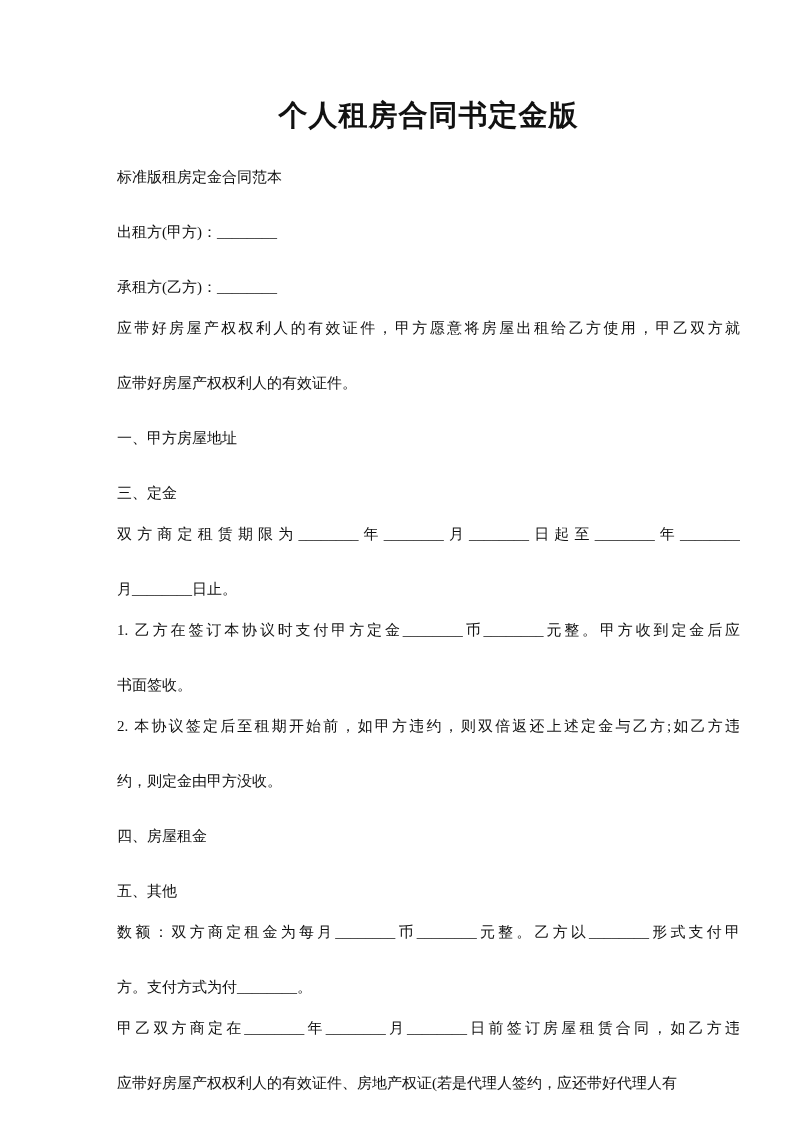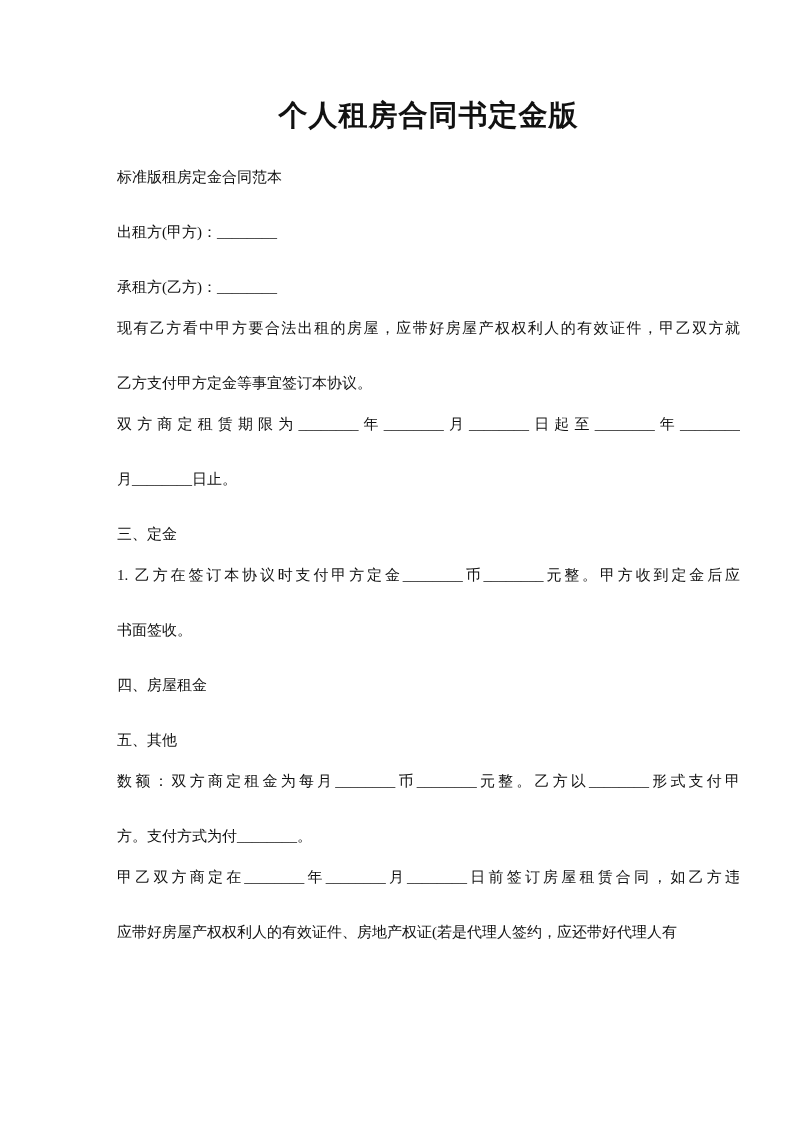--- a/index.html
+++ b/index.html
@@ -59,33 +59,40 @@
         <div class="para">
           <div class="line line--last">标准版租房定金合同范本</div>
         </div>
         <div class="para">
           <div class="line line--last">出租方(甲方)：________</div>
         </div>
         <div class="para">
           <div class="line line--last">承租方(乙方)：________</div>
         </div>
         <div class="para">
-          <div class="line">现有乙方看中甲方要合法出租的房屋，应带好房屋产权权利人的有效证件，甲乙双方就</div>
-          <div class="line line--last">乙方支付甲方定金等事宜签订本协议。</div>
+          <div class="line">应带好房屋产权权利人的有效证件，甲方愿意将房屋出租给乙方使用，甲乙双方就</div>
+          <div class="line line--last">应带好房屋产权权利人的有效证件。</div>
+        </div>
+        <div class="para">
+          <div class="line line--last">一、甲方房屋地址</div>
+        </div>
+        <div class="para">
+          <div class="line line--last">三、定金</div>
         </div>
         <div class="para">
           <div class="line">双方商定租赁期限为________年________月________日起至________年________</div>
           <div class="line line--last">月________日止。</div>
         </div>
         <div class="para">
-          <div class="line line--last">三、定金</div>
+          <div class="line">1. 乙方在签订本协议时支付甲方定金________币________元整。甲方收到定金后应</div>
+          <div class="line line--last">书面签收。</div>
         </div>
         <div class="para">
-          <div class="line">1. 乙方在签订本协议时支付甲方定金________币________元整。甲方收到定金后应</div>
-          <div class="line line--last">书面签收。</div>
+          <div class="line">2. 本协议签定后至租期开始前，如甲方违约，则双倍返还上述定金与乙方;如乙方违</div>
+          <div class="line line--last">约，则定金由甲方没收。</div>
         </div>
         <div class="para">
           <div class="line line--last">四、房屋租金</div>
         </div>
         <div class="para">
           <div class="line line--last">五、其他</div>
         </div>
         <div class="para">
           <div class="line">数额：双方商定租金为每月________币________元整。乙方以________形式支付甲</div>
           <div class="line line--last">方。支付方式为付________。</div>

